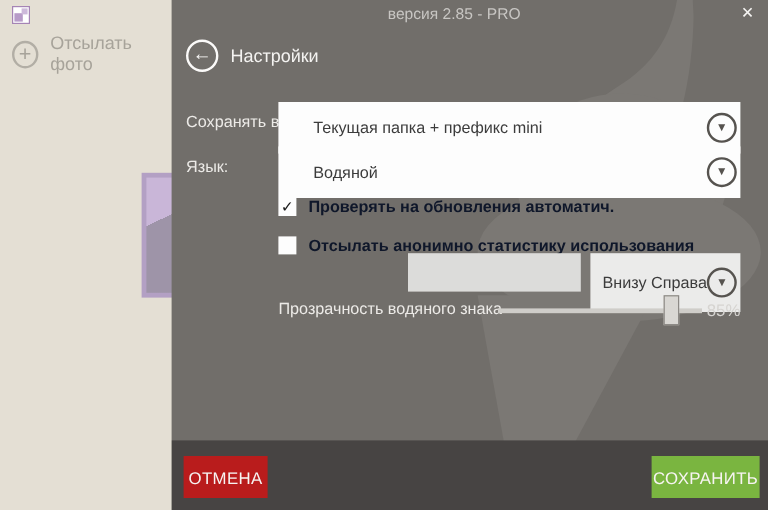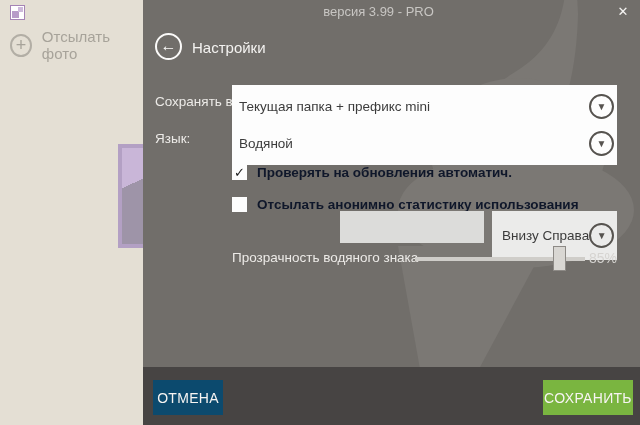--- a/index.html
+++ b/index.html
@@ -29,21 +29,21 @@
   .close-btn { position:absolute; top:3px; right:9px; width:16px; height:16px; color:#f5f4f2; font-size:13px;
                display:flex; align-items:center; justify-content:center; cursor:pointer; }
 
   .back-btn { position:absolute; left:12px; top:33px; width:27px; height:27px; border:2px solid #fbfaf9; border-radius:50%;
               color:#fbfaf9; display:flex; align-items:center; justify-content:center; cursor:pointer; }
   .back-btn .glyph { font-size:16px; line-height:1; margin-top:-1px; }
   .settings-title { position:absolute; left:49px; top:39px; color:#f4f3f1; font-size:15px; }
 
   .field-label { position:absolute; left:12px; color:#eceae7; font-size:13.5px; }
   .dropdown { position:absolute; left:89px; width:385px; height:43px; background:#fdfdfd; display:flex; align-items:center;
-              padding:0 3px 0 7px; cursor:pointer; }
+              padding:0 3px 0 29px; cursor:pointer; }
   .dropdown .value { flex:1; color:#3c3c3c; font-size:13.5px; white-space:nowrap; overflow:hidden; }
   .arrow-circle { width:25px; height:25px; border:2px solid #56534f; border-radius:50%; flex:0 0 auto;
                   display:flex; align-items:center; justify-content:center; color:#56534f; }
   .arrow-circle .tri { font-size:10px; line-height:1; margin-top:1px; }
 
   .checkbox-row { position:absolute; left:89px; display:flex; align-items:center; cursor:pointer; }
   .checkbox { width:15px; height:15px; background:#fdfdfd; display:flex; align-items:center; justify-content:center;
               color:#1a1a1a; font-size:13px; font-weight:bold; line-height:1; }
   .checkbox-row .cb-label { margin-left:10px; color:#0f172a; font-size:13.5px;font-weight:bold; }
 
@@ -53,21 +53,21 @@
                      display:flex; align-items:center; padding:0 3px 0 10px; cursor:pointer; }
   .wm-pos-dropdown .value { flex:1; color:#3c3c3c; font-size:13.5px; white-space:nowrap; }
 
   .slider-track { position:absolute; left:272px; top:257px; width:170px; height:4px; background:#cfcdc9; cursor:pointer; }
   .slider-handle { position:absolute; top:246px; width:13px; height:25px; background:#d9d7d3; border:1px solid #8d8a86; cursor:grab; }
   .slider-value { position:absolute; left:434px; top:250px; width:40px; text-align:right; color:#d6d4d1; font-size:14px; }
 
   .bottom-bar { position:absolute; left:0; top:367px; width:497px; height:58px; background:#474443; z-index:2; }
   .btn { position:absolute; top:13px; height:35px; border:none; color:#f7f4f2; font-size:14px; font-family:inherit;
          display:flex; align-items:center; justify-content:center; cursor:pointer; letter-spacing:0.3px; }
-  .btn-cancel { left:10px; width:70px; background:#0c4a6e; }
+  .btn-cancel { left:10px; width:70px; background:#b91c1c; }
   .btn-save { left:400px; width:90px; background:#7ab540; }
 </style>
 </head>
 <body>
 
 <div class="app">
 
   <div class="sidebar">
     <div class="app-logo">
       <div class="sq1"></div>
@@ -89,21 +89,21 @@
     <svg class="watermark-svg" width="497" height="425" viewBox="0 0 497 425">
       <g fill="#7b7874">
         <path d="M422,-6 C418,28 402,54 372,72 C346,88 330,108 326,130 C323,148 328,164 342,172 L392,158 C424,122 434,62 435,14 L434,-6 Z"></path>
         <ellipse cx="375" cy="150" rx="88" ry="72"></ellipse>
         <ellipse cx="373" cy="210" rx="118" ry="58"></ellipse>
         <path d="M255,246 L402,246 L330,380 L279,380 Z"></path>
       </g>
     </svg>
 
     <div class="ui">
-      <div class="version-title">версия 3.99 - PRO</div>
+      <div class="version-title">версия 2.85 - PRO</div>
       <div class="close-btn">
           <span>✕</span>
         </div>
 
       <div class="back-btn">
         <span class="glyph">←</span>
       </div>
       <div class="settings-title">Настройки</div>
 
       <div class="field-label" style="top:94px;">Сохранять в:</div>

